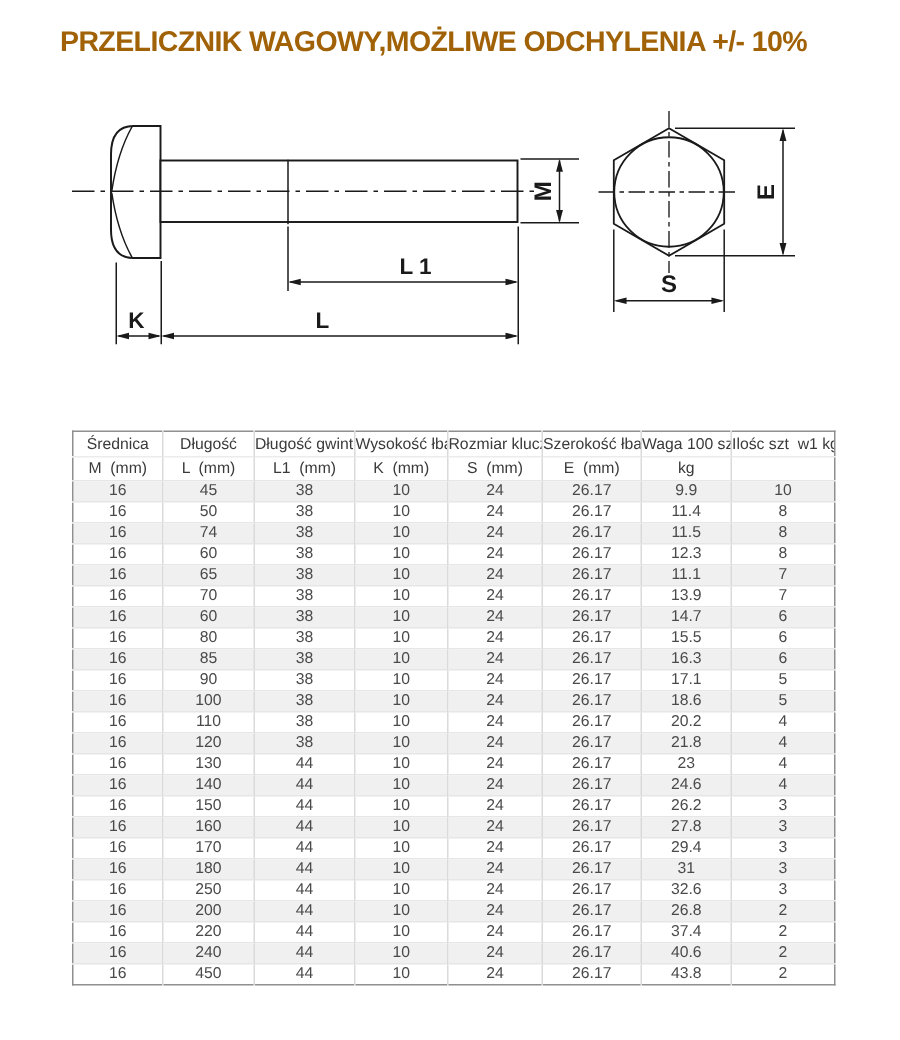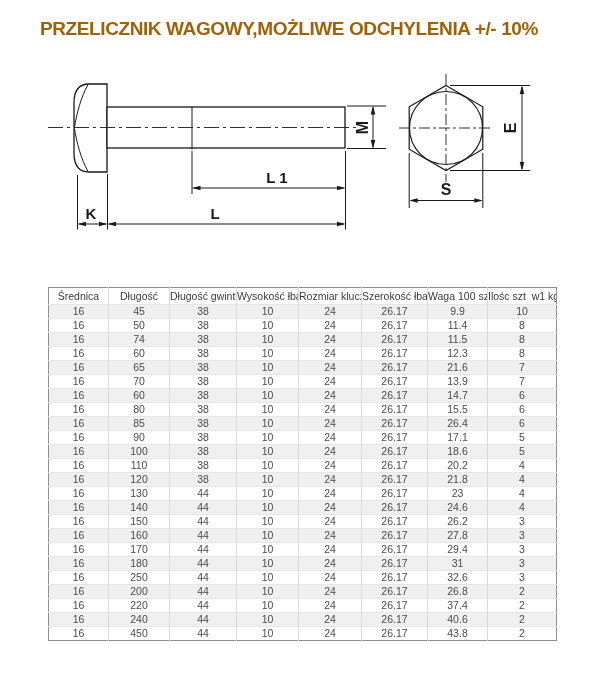--- a/index.html
+++ b/index.html
@@ -131,20 +131,30 @@
     <tr>
       <th>Średnica</th>
       <th>Długość</th>
       <th>Długość gwintu</th>
       <th>Wysokość łba</th>
       <th>Rozmiar klucza</th>
       <th>Szerokość łba</th>
       <th>Waga 100 szt</th>
       <th>Ilośc szt  w1 kg</th>
     </tr>
+    <tr class="subheader">
+      <th>M  (mm)</th>
+      <th>L  (mm)</th>
+      <th>L1  (mm)</th>
+      <th>K  (mm)</th>
+      <th>S  (mm)</th>
+      <th>E  (mm)</th>
+      <th>kg</th>
+      <th></th>
+    </tr>
   </thead>
   <tbody>
       <tr class="alt">
     <td>16</td>
     <td>45</td>
     <td>38</td>
     <td>10</td>
     <td>24</td>
     <td>26.17</td>
     <td>9.9</td>
@@ -180,21 +190,21 @@
     <td>12.3</td>
     <td>8</td>
   </tr>
       <tr class="alt">
     <td>16</td>
     <td>65</td>
     <td>38</td>
     <td>10</td>
     <td>24</td>
     <td>26.17</td>
-    <td>21.6</td>
+    <td>11.1</td>
     <td>7</td>
   </tr>
       <tr>
     <td>16</td>
     <td>70</td>
     <td>38</td>
     <td>10</td>
     <td>24</td>
     <td>26.17</td>
     <td>13.9</td>
@@ -220,21 +230,21 @@
     <td>15.5</td>
     <td>6</td>
   </tr>
       <tr class="alt">
     <td>16</td>
     <td>85</td>
     <td>38</td>
     <td>10</td>
     <td>24</td>
     <td>26.17</td>
-    <td>26.4</td>
+    <td>16.3</td>
     <td>6</td>
   </tr>
       <tr>
     <td>16</td>
     <td>90</td>
     <td>38</td>
     <td>10</td>
     <td>24</td>
     <td>26.17</td>
     <td>17.1</td>

